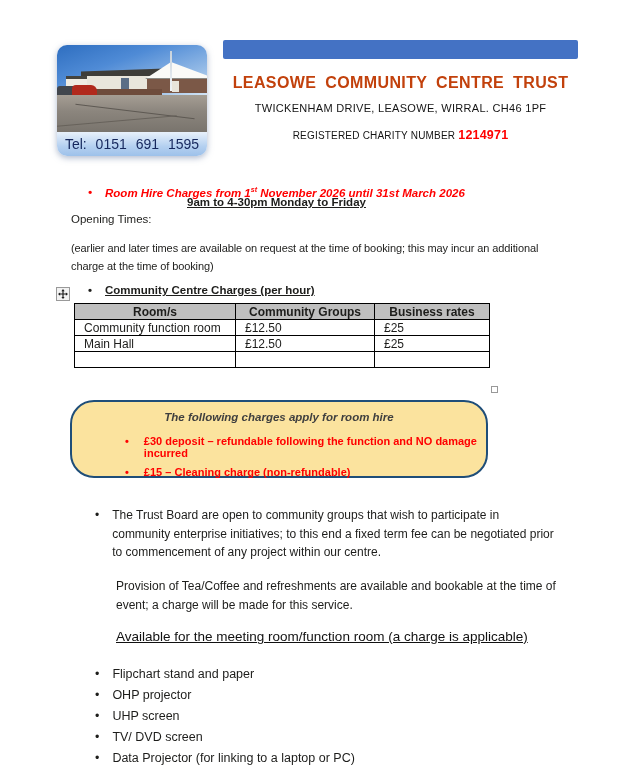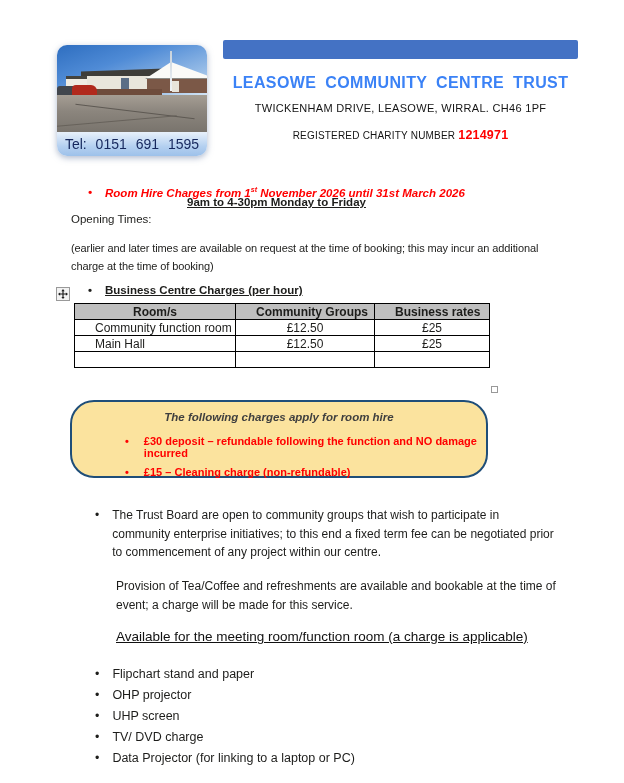--- a/index.html
+++ b/index.html
@@ -33,21 +33,21 @@
     background:linear-gradient(180deg,#a59e94 0%,#8b857d 45%,#79746d 100%); }
   .crack { position:absolute; left:18px; top:66px; width:120px; height:1px; background:#5e5953; transform:rotate(7deg); }
   .crack2 { position:absolute; left:-10px; top:76px; width:130px; height:1px; background:#67625b; transform:rotate(-5deg); }
   .tel-band { position:absolute; left:0; bottom:0; right:0; height:24px;
     background:linear-gradient(180deg,#e8f1fb 0%,#b4d0f0 60%,#9dc1ea 100%);
     display:flex; align-items:center; justify-content:center;
     color:#15275d; font-size:14px; font-weight:500; word-spacing:5px; }
   
   .header-right { position:absolute; left:223px; top:40px; width:355px; text-align:center; }
   .banner { height:19px; background:#4472C4; border-radius:2px; }
-  .org-name { margin-top:15px; font-size:16px; font-weight:700; color:#3b82f6; letter-spacing:.4px; word-spacing:4px; }
+  .org-name { margin-top:15px; font-size:16px; font-weight:700; color:#c2410c; letter-spacing:.4px; word-spacing:4px; }
   .address { margin-top:10px; font-size:11px; color:#141414; letter-spacing:.3px;text-align:center; }
   .charity { margin-top:14px; font-size:10px; color:#141414; letter-spacing:.2px; }
   .charity .num { color:#FF0000; font-weight:700; font-size:12.5px; }
   
   .bullet-row { display:flex; align-items:flex-start; }
   .dot { flex:0 0 auto; }
   .red-heading { position:absolute; left:88px; top:186px; gap:13px;
     color:#FF0000; font-weight:700; font-style:italic; font-size:11.5px; }
   .sup { vertical-align:super; font-size:.62em; }
   .opening-label { position:absolute; left:71px; top:213px; font-size:11.5px; }
@@ -56,24 +56,24 @@
   .note { position:absolute; left:71px; top:239px; width:492px; font-size:11px;
     letter-spacing:-.1px; line-height:1.65; }
   .charges-heading { position:absolute; left:88px; top:284px; gap:13px; font-size:11.5px; font-weight:700; }
   .charges-heading .txt { text-decoration:underline; }
   
   .move-handle { position:absolute; left:56px; top:287px; width:14px; height:14px;
     border:1px solid #999; background:#f2f2f2; display:flex; align-items:center; justify-content:center; }
   .charges-table { position:absolute; left:74px; top:303px; width:415px;
     border-collapse:collapse; table-layout:fixed; }
   .charges-table th, .charges-table td { border:1px solid #000; font-size:12px;
-    height:16px; line-height:14px; padding:0 20px; overflow:hidden; white-space:nowrap; }
+    height:16px; line-height:14px; padding:0 9px; overflow:hidden; white-space:nowrap; }
   .charges-table th { background:#BFBFBF; font-weight:700; text-align:center; }
   .col-room { width:161px; } .col-cg { width:139px;margin-top:36px; } .col-br { width:115px; }
-  .cell-left { text-align:left; } .cell-center { text-align:center;margin-top:27px; }
+  .cell-left { text-align:left; } .cell-center { text-align:left;margin-top:27px; }
   .resize-handle { position:absolute; left:491px; top:386px; width:7px; height:7px;
     border:1px solid #999; background:#fff; }
   
   .charges-box { position:absolute; left:70px; top:400px; width:418px; height:78px;
     background:#FBE39E; border:2px solid #1F4E79; border-radius:24px; }
   .charges-box-title { text-align:center; margin-top:9px; font-weight:700; font-style:italic;
     font-size:11.5px; color:#3f3f3f; }
   .box-item { margin:0 0 0 53px; gap:15px; color:#FF0000; font-weight:600; font-size:11px; }
   .box-item.first { margin-top:12px; } .box-item + .box-item { margin-top:7px; }
   
@@ -118,21 +118,21 @@
   <span><span>Room Hire Charges from 1</span><span class="sup">st</span><span> November 2026 until 31st March 2026</span></span>
 </div>
 
 <div class="opening-label">Opening Times:</div>
 <div class="opening-value">9am to 4-30pm Monday to Friday</div>
 
 <div class="note">(earlier and later times are available on request at the time of booking; this may incur an additional charge at the time of booking)</div>
 
 <div class="bullet-row charges-heading">
   <span class="dot">•</span>
-  <span class="txt">Business Centre Charges (per hour)</span>
+  <span class="txt">Community Centre Charges (per hour)</span>
 </div>
 
 <div class="move-handle">
   <svg width="10" height="10" viewBox="0 0 16 16">
     <path d="M8 0 L10.6 3.4 H8.9 V7.1 H12.6 V5.4 L16 8 L12.6 10.6 V8.9 H8.9 V12.6 H10.6 L8 16 L5.4 12.6 H7.1 V8.9 H3.4 V10.6 L0 8 L3.4 5.4 V7.1 H7.1 V3.4 H5.4 Z" fill="#1a1a1a"></path>
   </svg>
 </div>
 
 <table class="charges-table">
   <thead>
@@ -192,19 +192,19 @@
   <div class="bullet-row equip-item">
     <span class="dot">•</span>
     <span>OHP projector</span>
   </div>
   <div class="bullet-row equip-item">
     <span class="dot">•</span>
     <span>UHP screen</span>
   </div>
   <div class="bullet-row equip-item">
     <span class="dot">•</span>
-    <span>TV/ DVD charge</span>
+    <span>TV/ DVD screen</span>
   </div>
   <div class="bullet-row equip-item">
     <span class="dot">•</span>
     <span>Data Projector (for linking to a laptop or PC)</span>
   </div>
 </div>
 
 </body></html>

